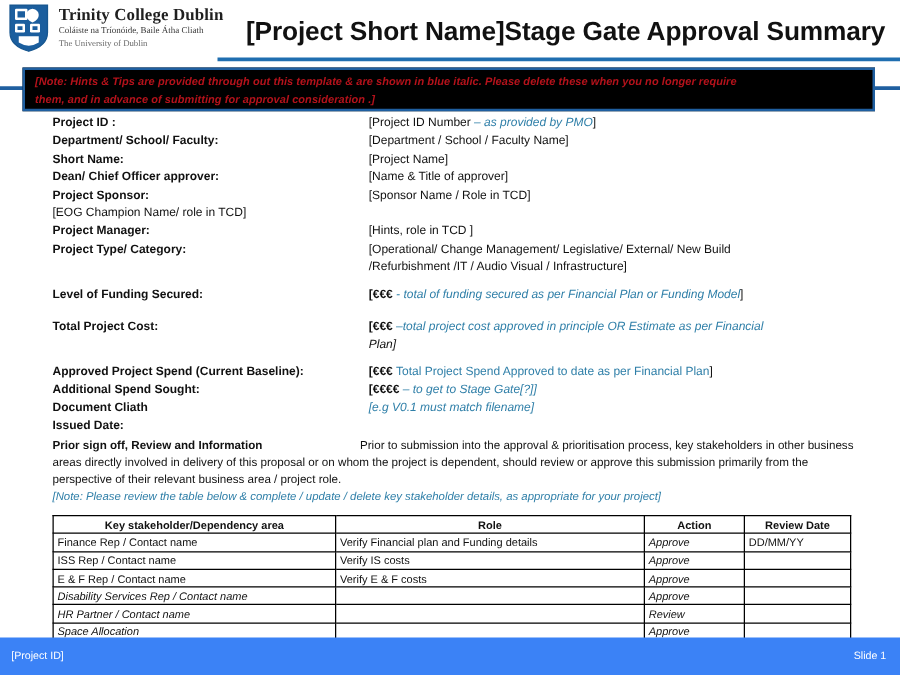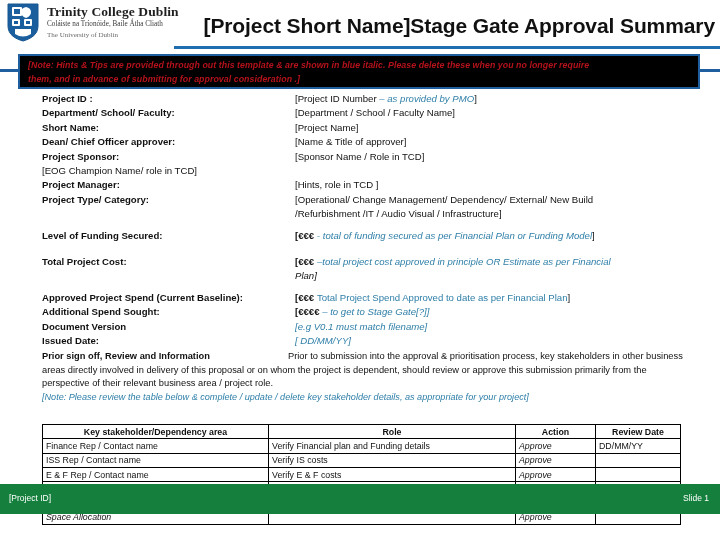--- a/index.html
+++ b/index.html
@@ -14,21 +14,21 @@
   .header{position:absolute;left:0;top:0;width:720px;height:52px;}
   .logo-wrap{position:absolute;left:6px;top:2px;display:flex;align-items:flex-start;}
   .crest{width:34px;height:40px;position:relative;}
   .crest svg{display:block;}
   .logo-text{margin-left:7px;padding-top:2px;}
   .logo-title{font-family:"Liberation Serif",serif;font-size:13.5px;font-weight:bold;color:#1f1f1f;letter-spacing:.1px;line-height:15px;}
   .logo-sub1{font-family:"Liberation Serif",serif;font-size:7.2px;color:#3a3a3a;line-height:9px;margin-top:1px;}
   .logo-sub2{font-family:"Liberation Serif",serif;font-size:7px;color:#6b6b6b;line-height:9px;margin-top:2px;}
   .slide-title{
     position:absolute;left:190px;top:14px;width:525px;
-    text-align:right;font-size:21px;font-weight:bold;color:#111;
+    text-align:center;font-size:21px;font-weight:bold;color:#111;
     letter-spacing:-.1px;white-space:nowrap;
   }
   .title-rule{position:absolute;left:174px;top:46px;width:546px;height:3px;background:#1f6eb0;}
   
   .note-box{
     position:absolute;left:18px;top:54px;width:682px;height:35px;
     border:2px solid #1f5fa0;background:#000000;box-sizing:border-box;
     padding:3px 6px 0 8px;
   }
   .note-box p{
@@ -48,33 +48,33 @@
   .spacer-12{height:12px;}
   .cont{margin-left:253px;font-size:9.6px;color:#111;line-height:14.4px;}
   
   .para{position:absolute;left:42px;top:350px;width:650px;font-size:9.3px;color:#111;line-height:13.6px;}
   .para .pt{display:inline-block;width:246px;font-weight:bold;vertical-align:top;}
   .para .pbody{display:inline;}
   .para .noteline{font-size:9.1px;font-style:italic;color:#2f7fa8;line-height:13.6px;display:block;margin-top:0px;}
   
   table.st{
     position:absolute;left:42px;top:412px;width:638px;
-    border-collapse:collapse;table-layout:fixed;margin-top:12px;
+    border-collapse:collapse;table-layout:fixed;
   }
   table.st th, table.st td{
     border:1.3px solid #000;padding:0 3px;height:13.3px;
     font-size:8.8px;color:#111;vertical-align:middle;
   }
   table.st th{font-weight:bold;text-align:center;}
   table.st td.c{}
   td.bi, th.bi{color:#2f7fa8;font-style:italic;}
   td.it{font-style:italic;}
   .col1{width:226px;}.col2{width:247px;}.col3{width:80px;}.col4{width:85px;}
   
-  .footer{position:absolute;left:0;top:484px;width:720px;height:30px;background:#15803d;}
+  .footer{position:absolute;left:0;top:510px;width:720px;height:30px;background:#3b82f6;}
   .footer .fl{position:absolute;left:9px;top:9px;font-size:8.5px;color:#fff;}
   .footer .fr{position:absolute;right:11px;top:9px;font-size:8.5px;color:#fff;}
 </style>
 </head>
 <body>
 
 <div class="header">
   <div class="logo-wrap">
     <div class="crest">
       <svg width="34" height="40" viewBox="0 0 34 40">
@@ -141,21 +141,21 @@
     <div class="val">[EOG Champion Name/ role in TCD]</div>
   </div>
 
   <div class="row">
     <div class="lbl">Project Manager:</div>
     <div class="val">[Hints, role in TCD ]</div>
   </div>
 
   <div class="row">
     <div class="lbl">Project Type/ Category:</div>
-    <div class="val">[Operational/ Change Management/ Dependency/ External/ New Build</div>
+    <div class="val">[Operational/ Change Management/ Legislative/ External/ New Build</div>
   </div>
   <div class="cont">/Refurbishment /IT / Audio Visual / Infrastructure]</div>
 
   <div class="spacer-7"></div>
 
   <div class="row">
     <div class="lbl">Level of Funding Secured:</div>
     <div class="val"><b>[€€€</b><span class="hint"> - total of funding secured as per Financial Plan or Funding Model</span><span>]</span></div>
   </div>
 
@@ -173,27 +173,26 @@
     <div class="lbl">Approved Project Spend (Current Baseline):</div>
     <div class="val"><b>[€€€ </b><span class="blu">Total Project Spend Approved to date as per Financial Plan</span><span>]</span></div>
   </div>
 
   <div class="row">
     <div class="lbl">Additional Spend Sought:</div>
     <div class="val"><b>[€€€€ </b><span class="hint">– to get to Stage  Gate[?]]</span></div>
   </div>
 
   <div class="row">
-    <div class="lbl">Document Version</div>
+    <div class="lbl">Document Cliath</div>
     <div class="val hint">[e.g V0.1 must match filename]</div>
   </div>
 
   <div class="row">
     <div class="lbl">Issued Date:</div>
-    <div class="val hint">[ DD/MM/YY]</div>
   </div>
 
 </div>
 
 <div class="para">
   <span class="pt">Prior sign off, Review and Information</span><span class="pbody">Prior to submission into the approval &amp; prioritisation process, key stakeholders in other business areas directly involved in delivery of this proposal or on whom the project is dependent, should review or approve this submission primarily from the perspective of their relevant business area / project role.</span>
   <span class="noteline">[Note: Please review the table below &amp; complete / update / delete key stakeholder details, as appropriate for your project]</span>
 </div>
 
 <table class="st">

